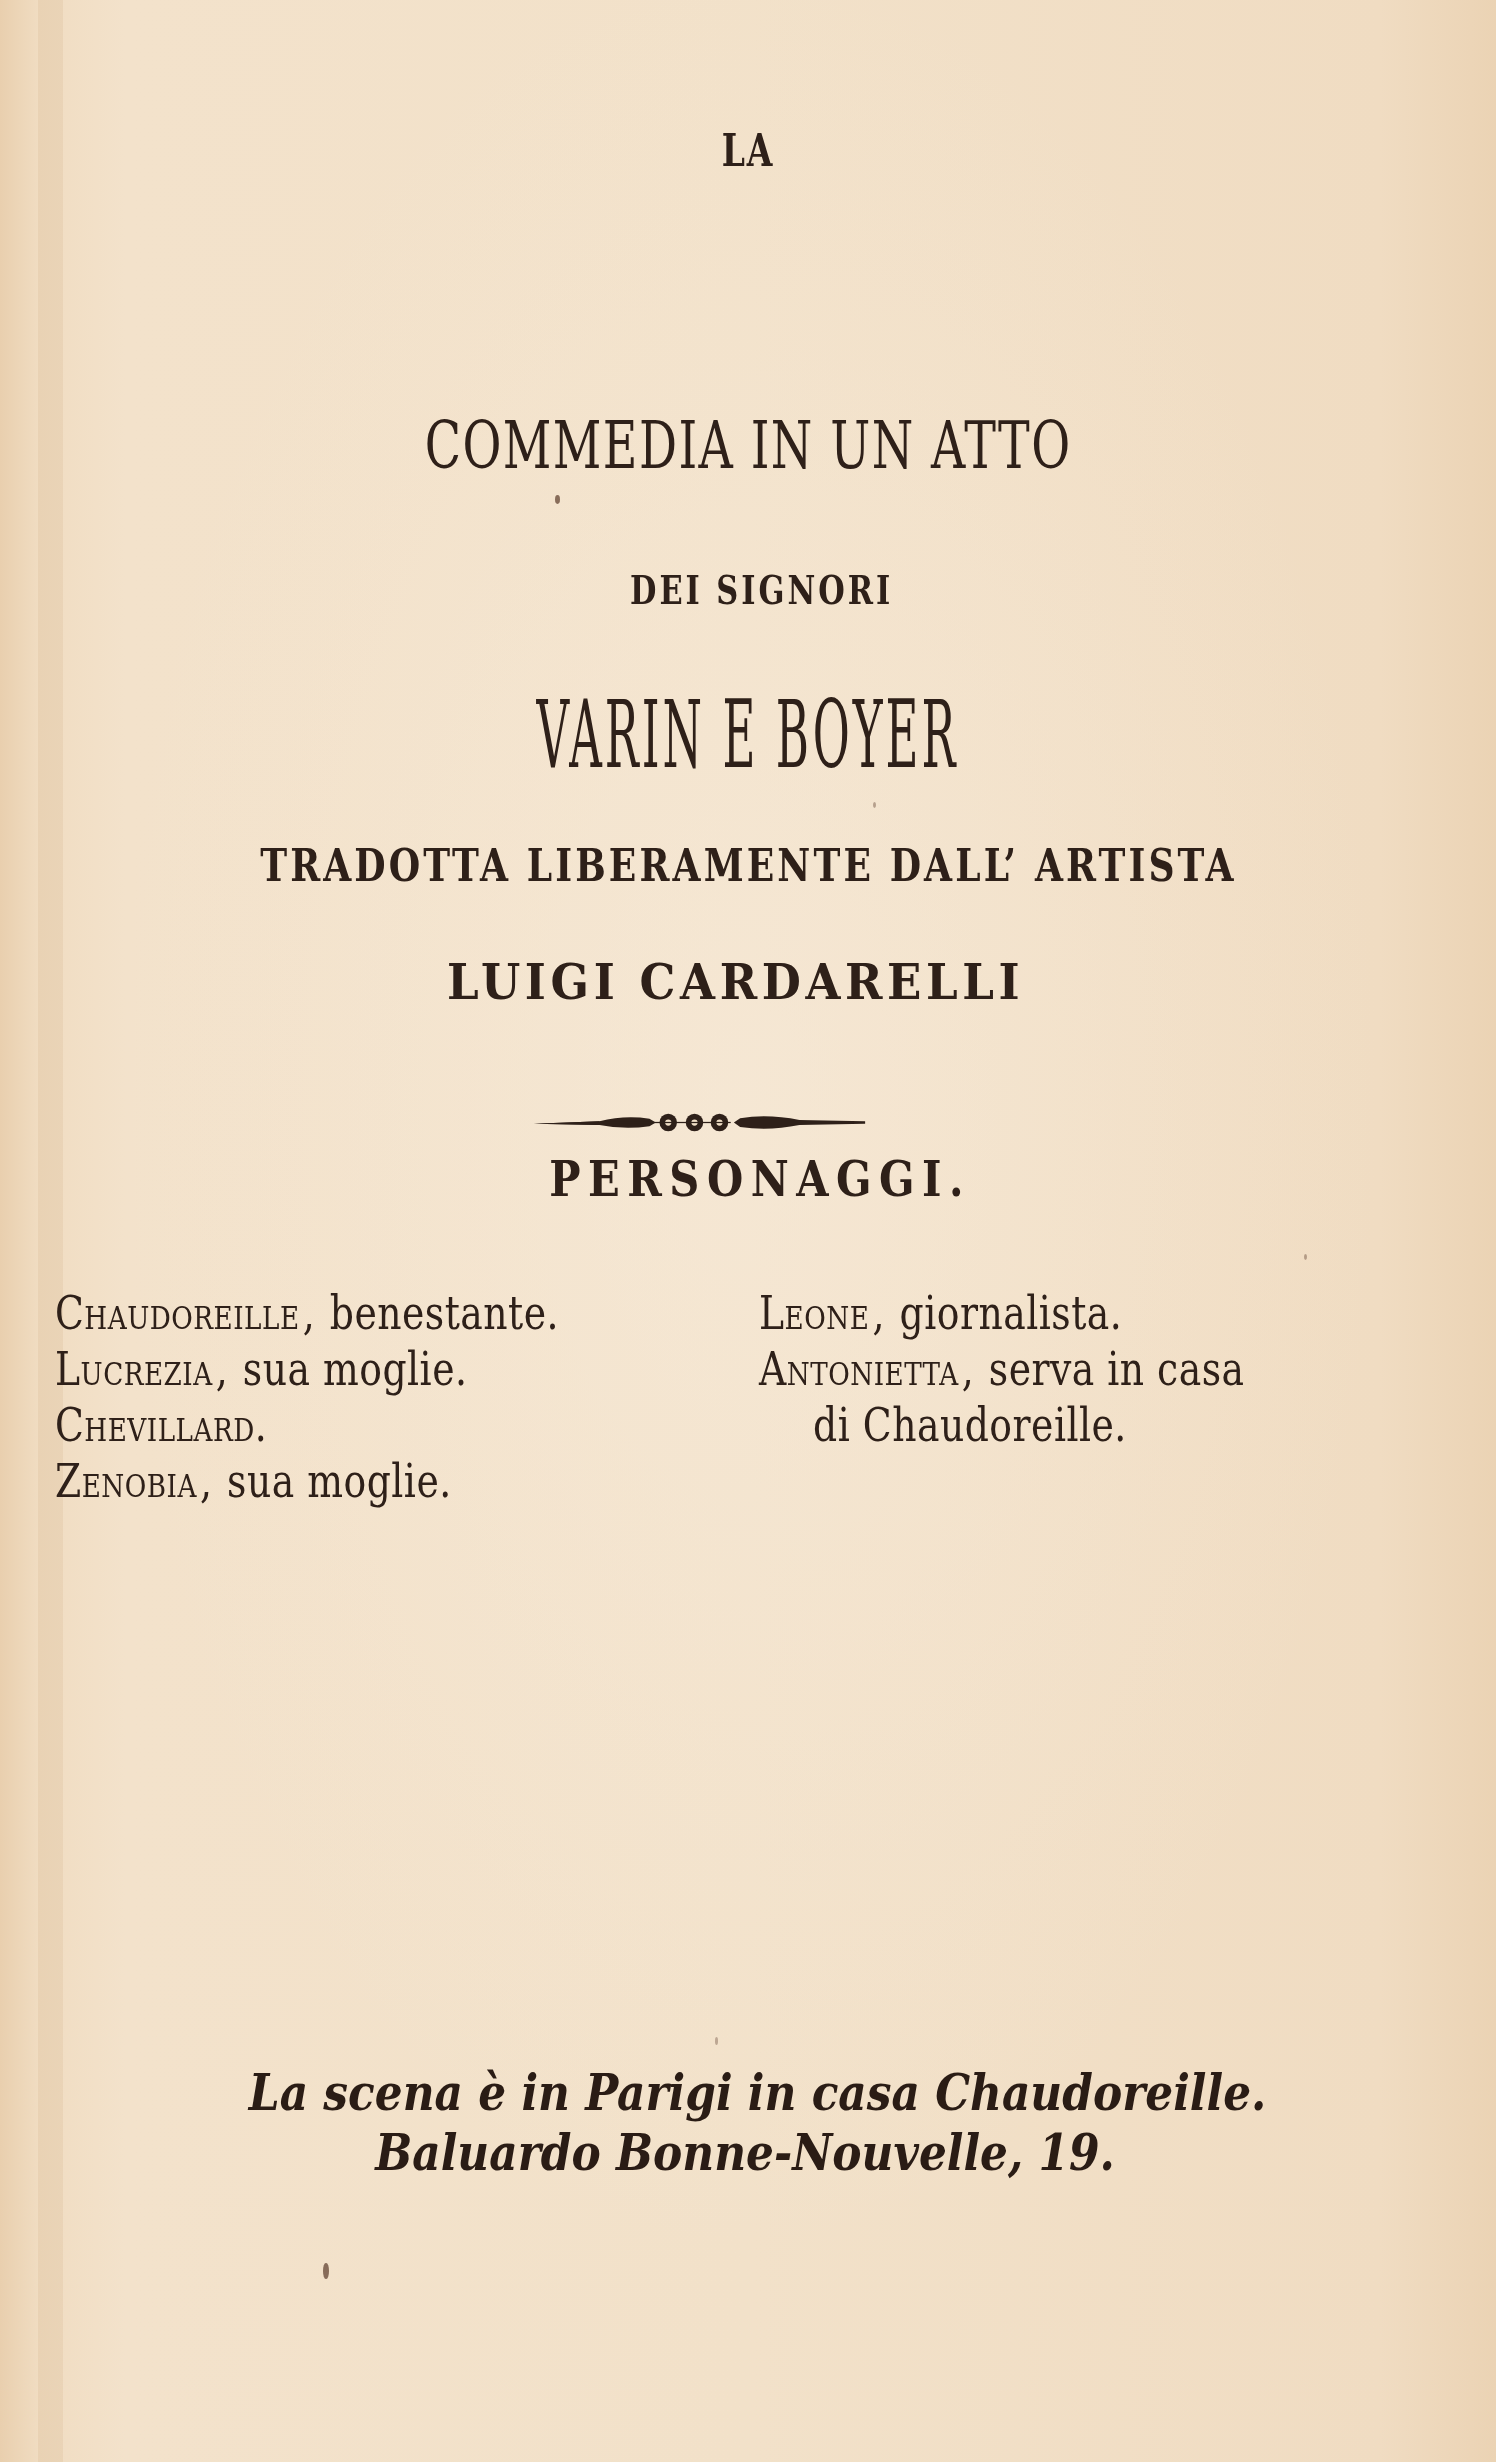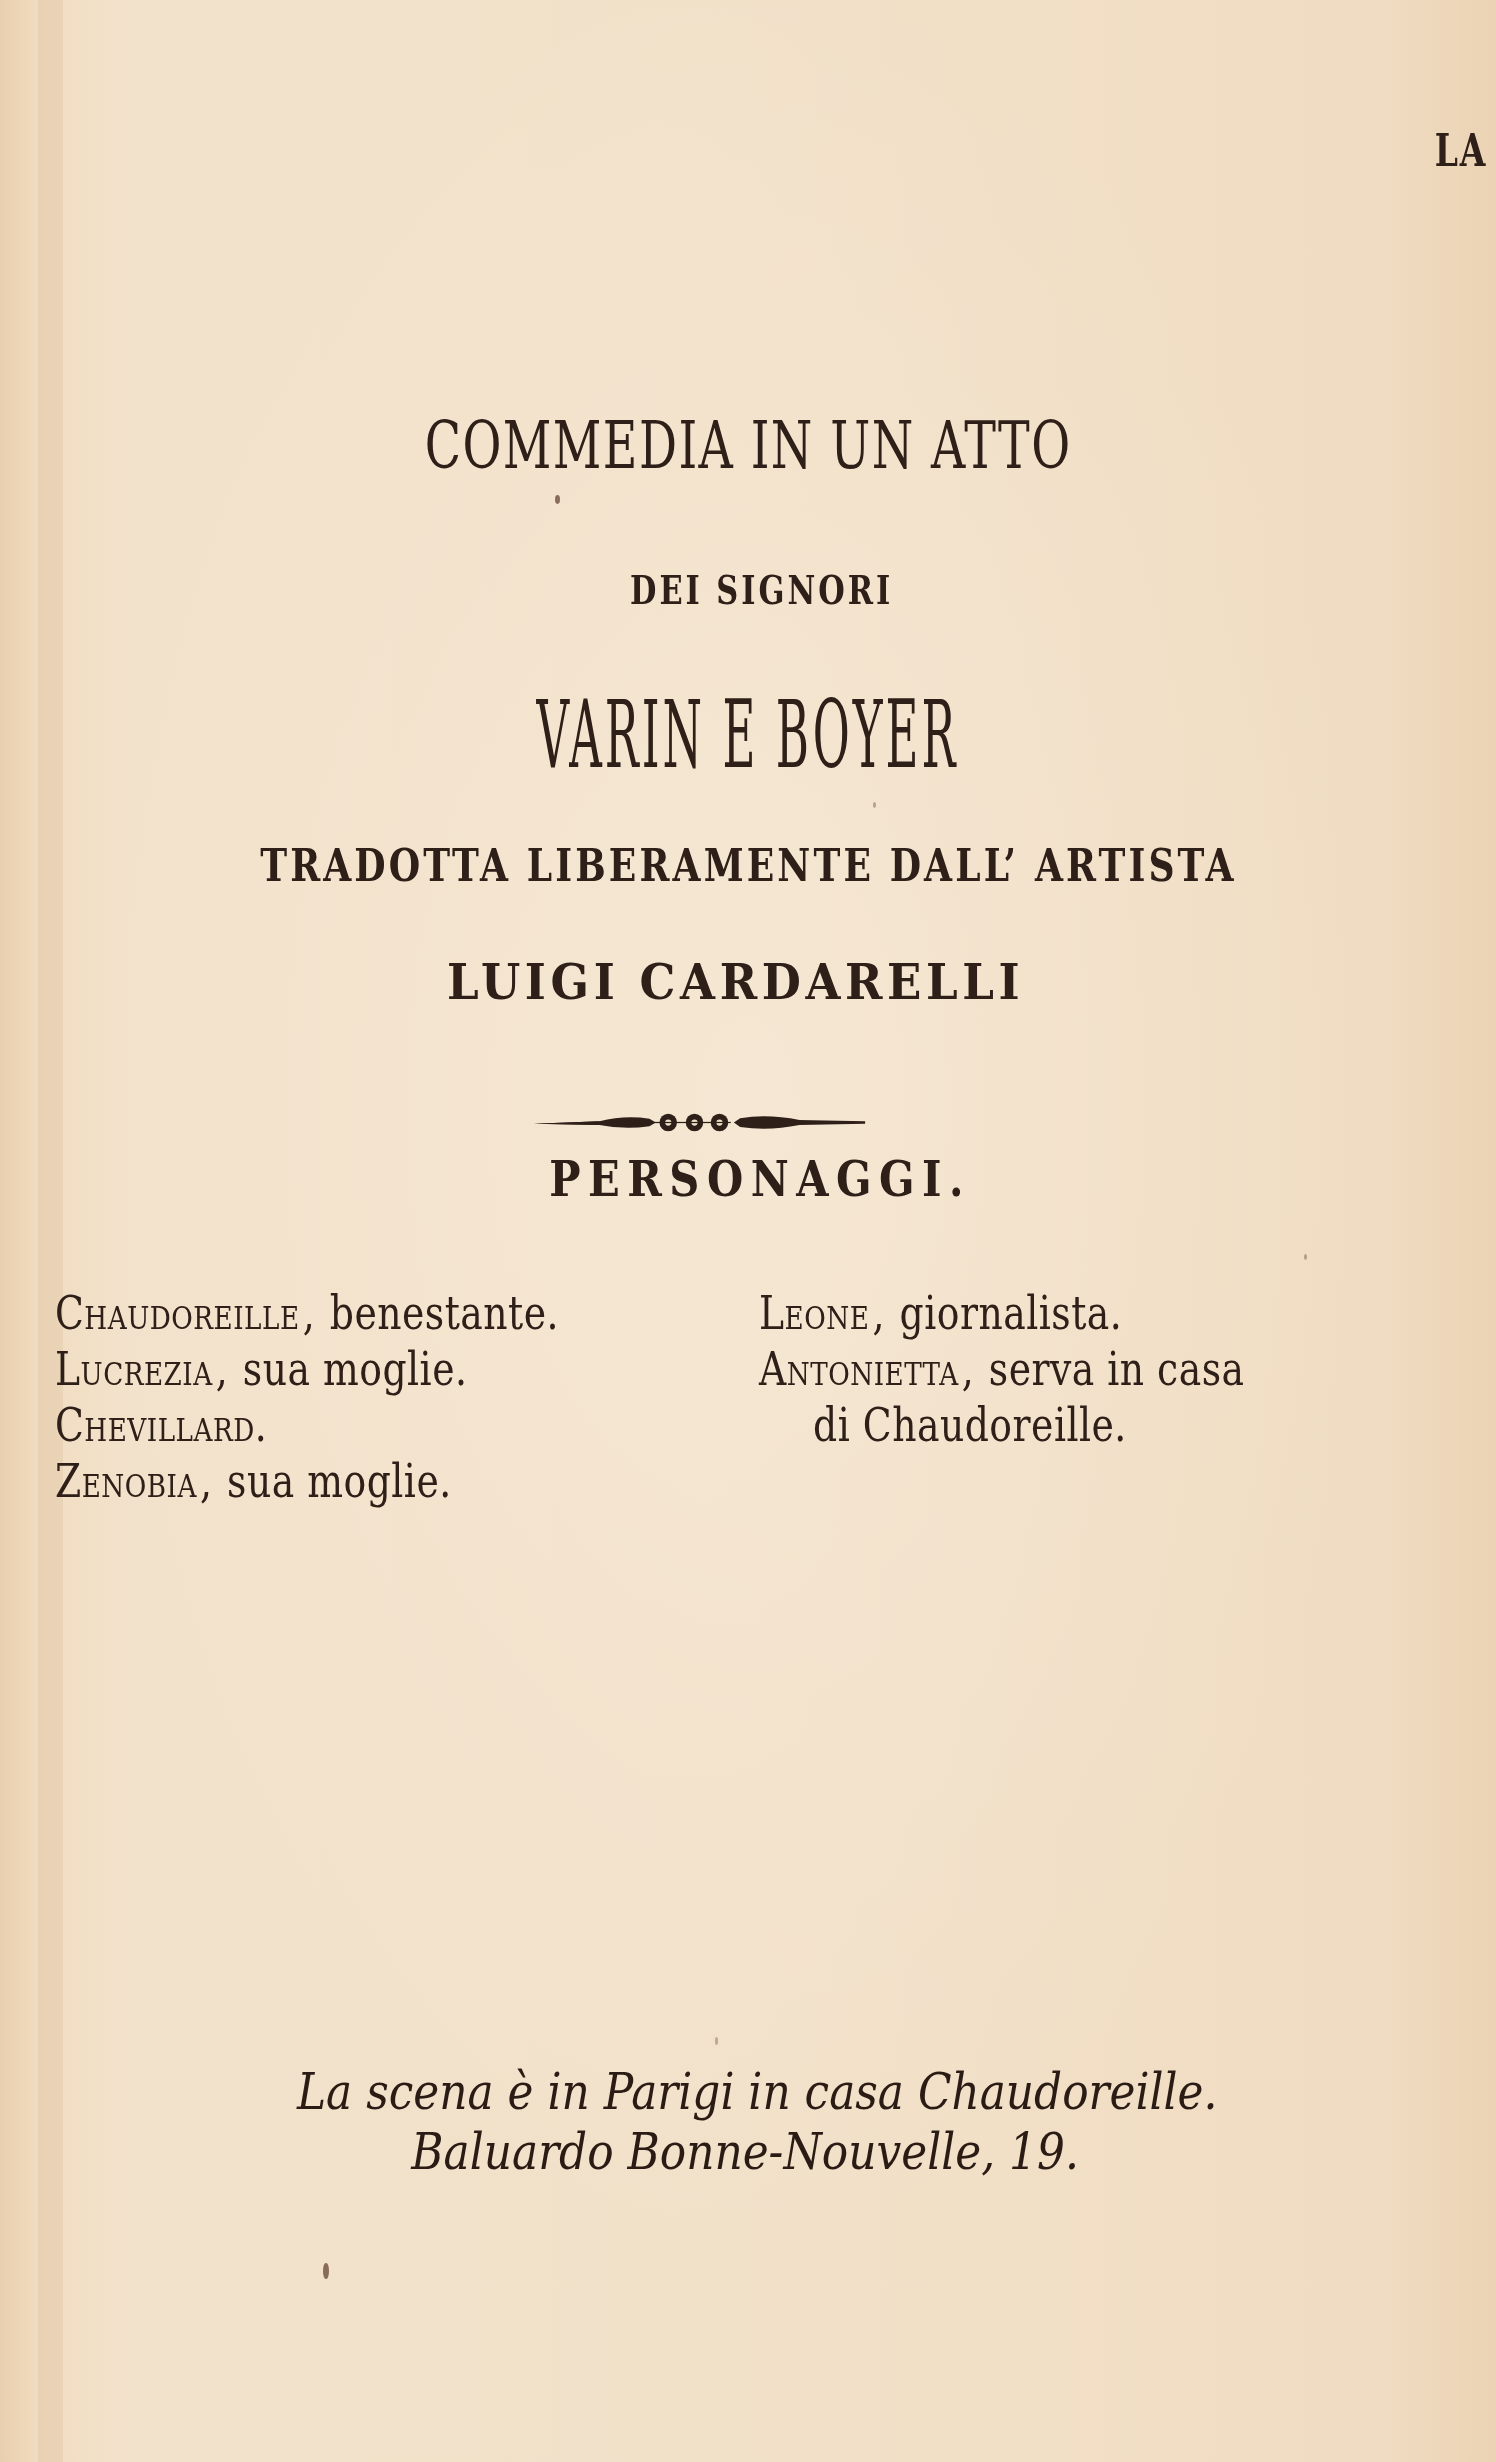--- a/index.html
+++ b/index.html
@@ -22,21 +22,21 @@
   .speck { position: absolute; border-radius: 50%; background: #5a3a2a; opacity: 0.7; }
   .fiber { position: absolute; width: 1.3px; background: rgba(200,150,100,0.25); }
   .line {
     position: absolute;
     left: 0; right: 0;
     text-align: center;
     white-space: nowrap;
   }
   .condensed { display: inline-block; transform-origin: center center; }
 
-  .t-la { top: 125px; font-size: 44px; font-weight: bold; letter-spacing: 2.5px; text-align: right; }
+  .t-la { top: 125px; font-size: 44px; font-weight: bold; letter-spacing: 2.5px; }
   .t-la .condensed { transform: scaleX(0.75); }
 
   .t-title { top: 232px; font-size: 107px; font-weight: bold; letter-spacing: 3.8px; left: 25px; }
   .t-title .condensed { transform: scaleX(0.62); }
 
   .t-sub { top: 407px; font-size: 66px; font-weight: normal; letter-spacing: 1.9px; }
   .t-sub .condensed { transform: scaleX(0.72); }
 
   .t-dei { top: 567px; font-size: 39px; font-weight: bold; letter-spacing: 3.8px; left: 0px; margin-left: 28px; }
   .t-dei .condensed { transform: scaleX(0.78); }
@@ -68,21 +68,21 @@
   .cast-left { left: 55px; top: 1285px; transform: scaleX(0.82); transform-origin: left top; }
   .cast-right { left: 759px; top: 1285px; transform: scaleX(0.82); transform-origin: left top; }
   .cast-right .indent { padding-left: 66px; }
 
   .footer {
     position: absolute;
     left: 0; right: 0;
     text-align: center;
     font-family: "DejaVu Serif", "Liberation Serif", serif;
     font-style: italic;
-    font-weight: normal;
+    font-weight: bold;
     font-size: 51px;
     white-space: nowrap;
     color: #2a1c15;
   }
   .footer .condensed { transform: scaleX(0.86); }
   .f1 { top: 2062px; left: 19px; }
   .f2 { top: 2122px; left: -6.3px; }
 </style>
 </head>
 <body>

